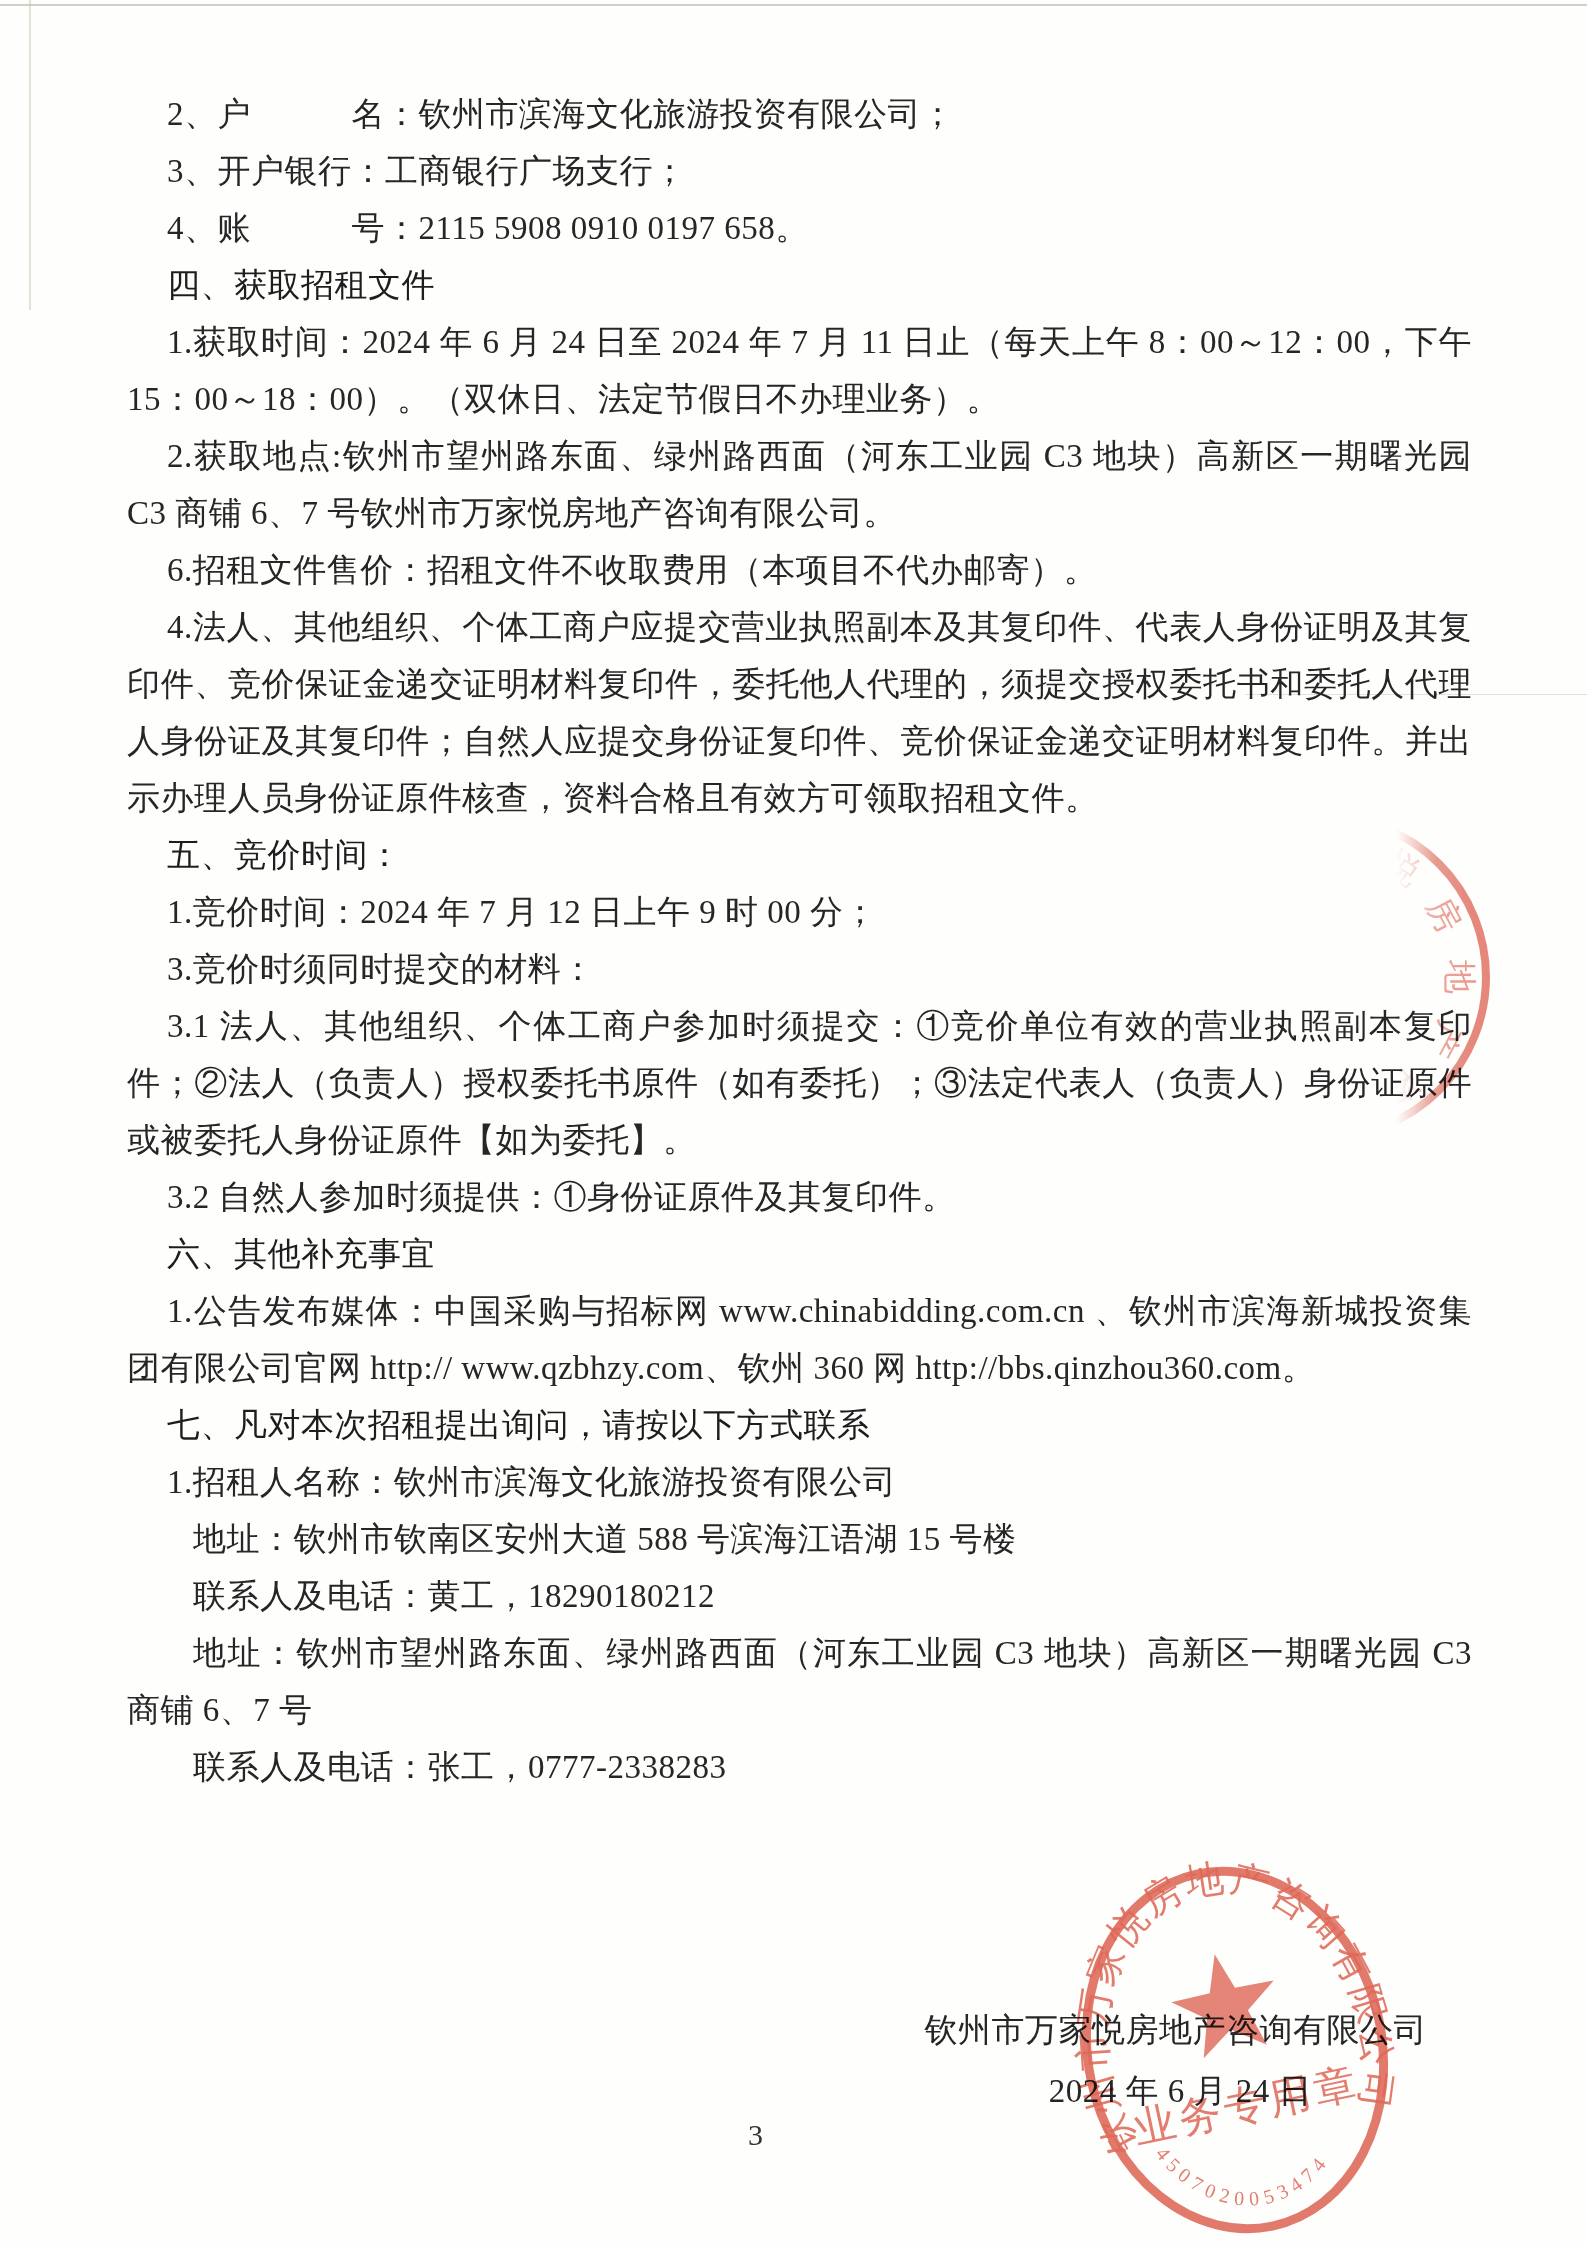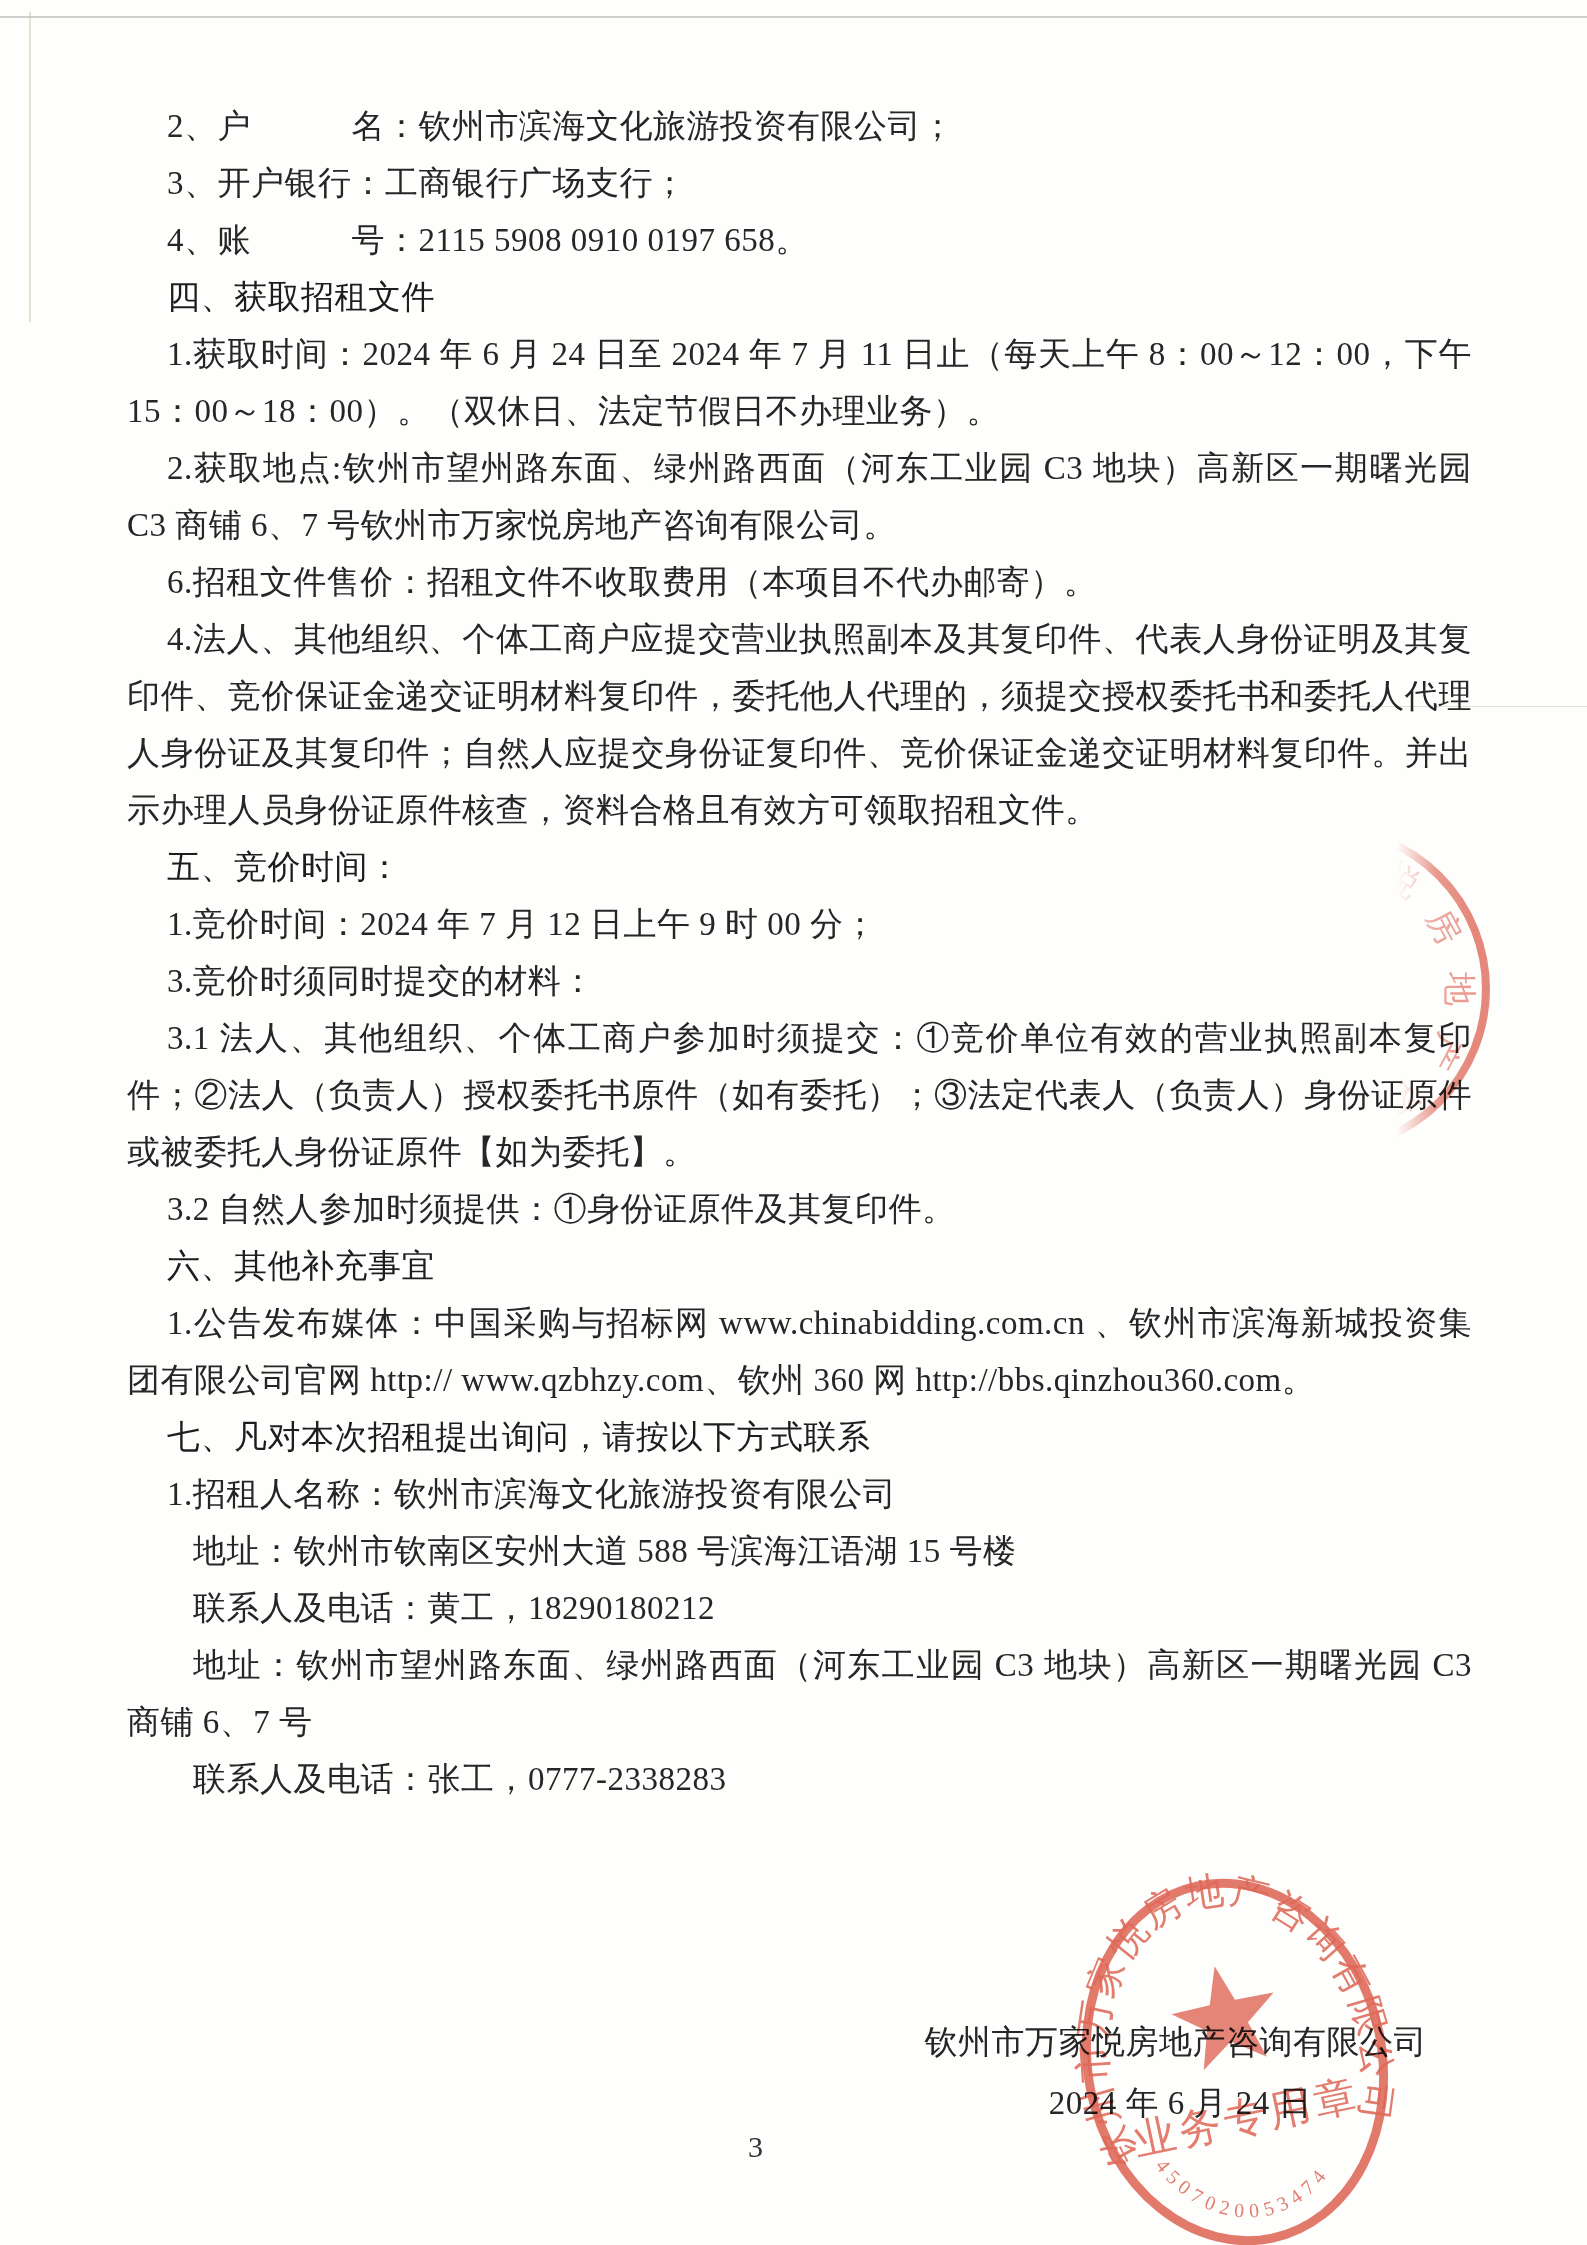--- a/index.html
+++ b/index.html
@@ -1,21 +1,21 @@
 <!DOCTYPE html>
 <html><head>
 <meta charset="utf-8">
 <style>
   html,body{margin:0;padding:0;}
   body{
     width:1587px;height:2245px;position:relative;
     background:#fefefd;overflow:hidden;
     font-family:"Liberation Serif","DejaVu Serif",serif;
   }
-  .page{position:absolute;inset:0;margin-top:12px;}
+  .page{position:absolute;inset:0;}
   .scan-top{position:absolute;left:0;top:4px;width:100%;height:2px;background:#a9a79f;opacity:.55;}
   .scan-left{position:absolute;left:29px;top:0;width:2px;height:310px;background:#c9c3ae;opacity:.5;}
   .scan-streak{position:absolute;left:1245px;top:694px;width:342px;height:1px;background:#d9d9d4;opacity:.8;}
   .content{
     position:absolute;left:127px;right:115px;top:86px;
     font-size:33px;line-height:57px;color:#262626;
     text-align:justify;letter-spacing:.5px;
   }
   .content p{margin:0;}
   .p,.num-list{text-indent:40px;}

